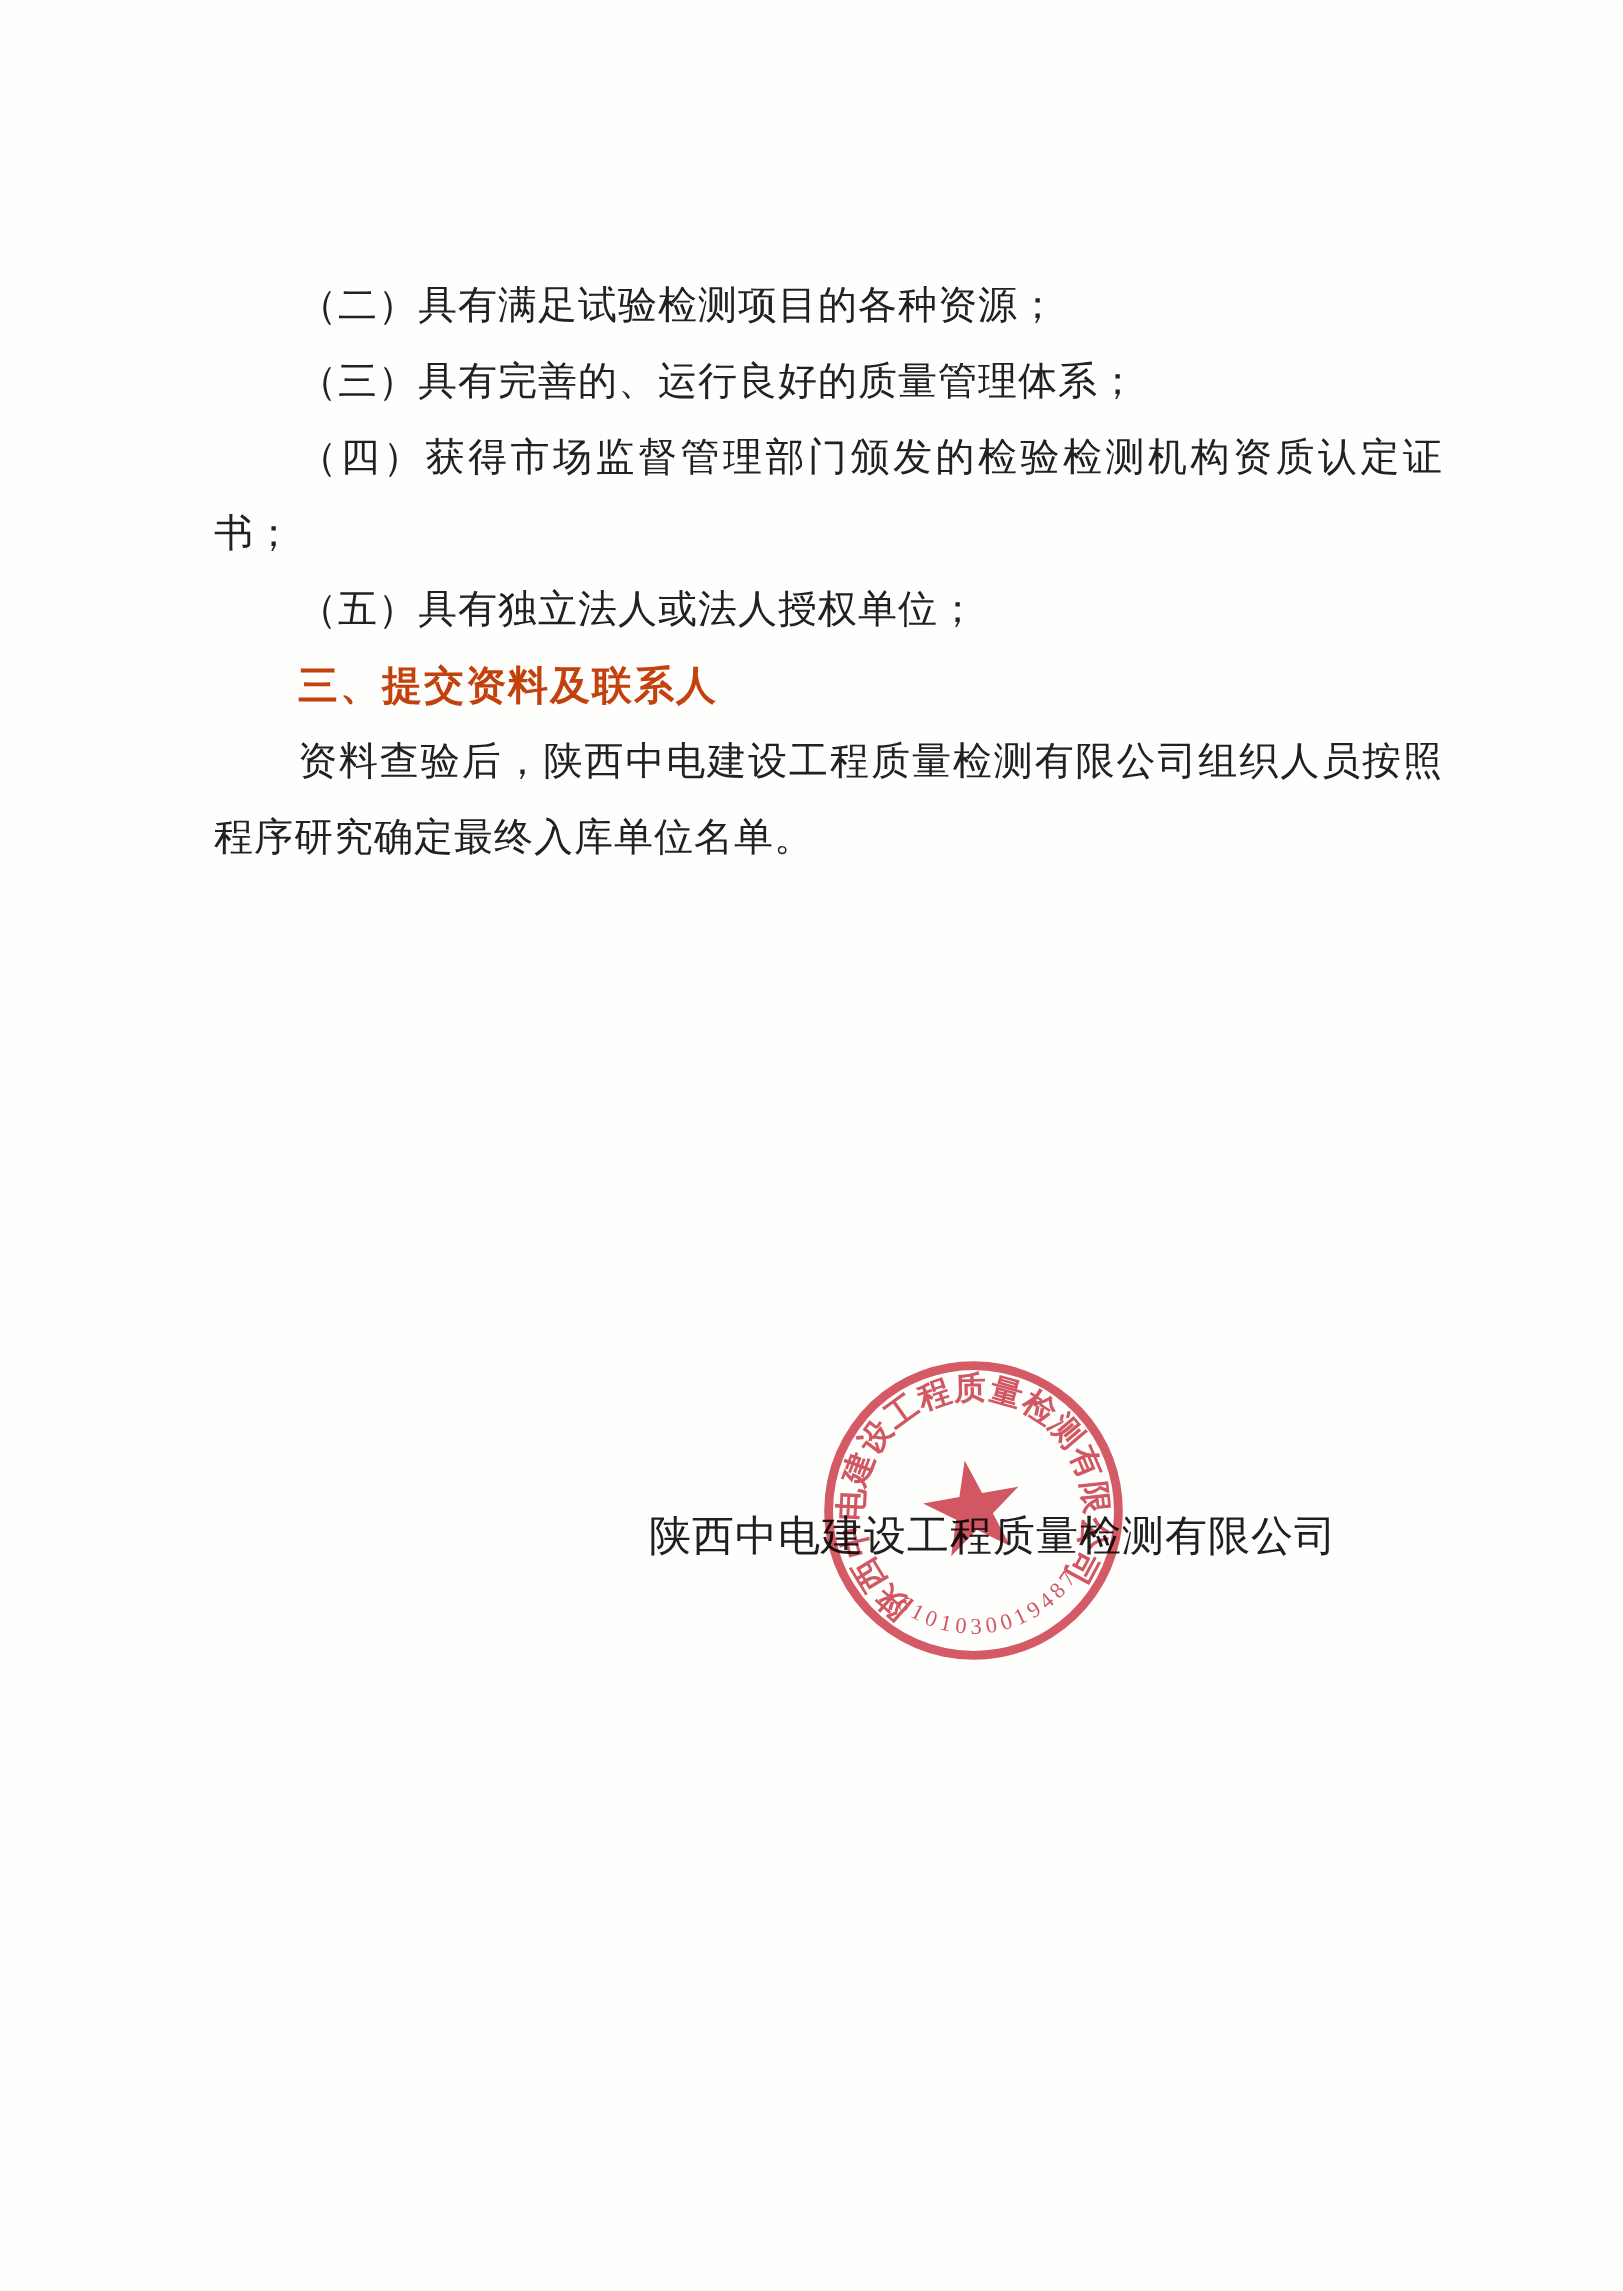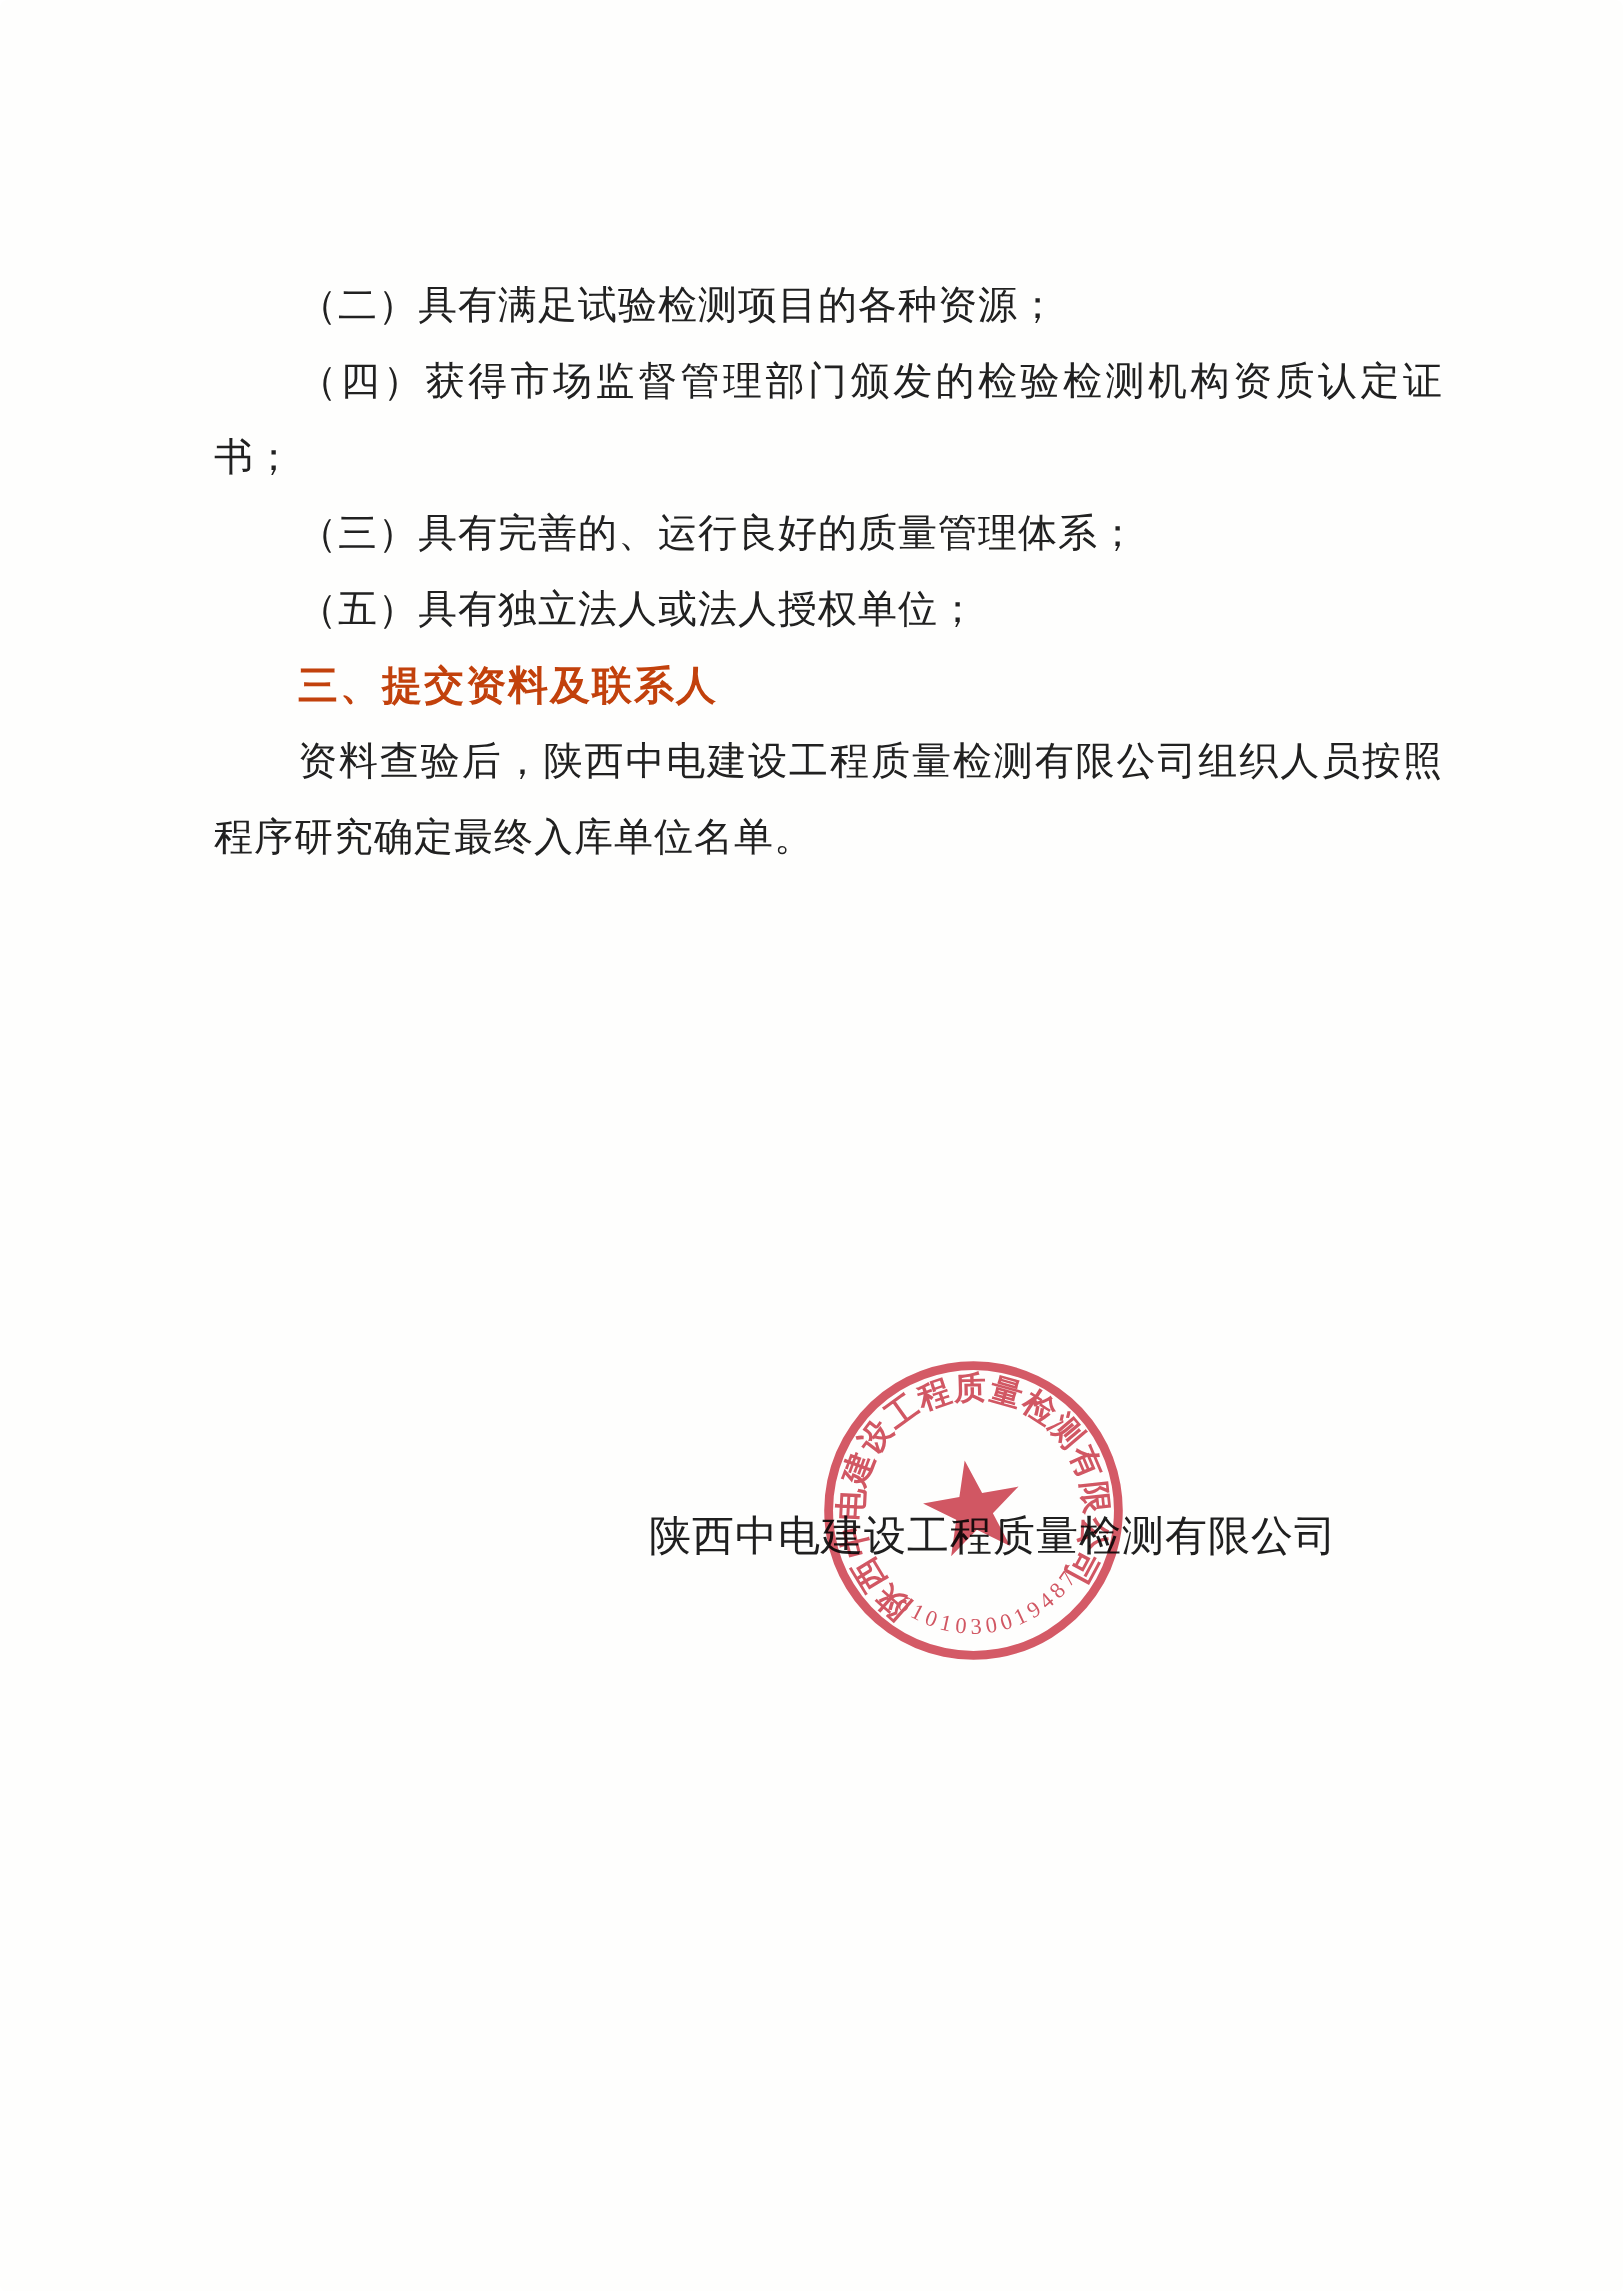--- a/index.html
+++ b/index.html
@@ -61,22 +61,22 @@
   }
   .seal .star{fill:#cc3f4e;}
 </style>
 </head>
 <body>
 
 <div class="page">
 
   <div class="doc-body">
     <p>（二）具有满足试验检测项目的各种资源；</p>
+    <p>（三）具有完善的、运行良好的质量管理体系；</p>
     <p>（四）获得市场监督管理部门颁发的检验检测机构资质认定证书；</p>
-    <p>（三）具有完善的、运行良好的质量管理体系；</p>
     <p>（五）具有独立法人或法人授权单位；</p>
     <h2>三、提交资料及联系人</h2>
     <p>资料查验后，陕西中电建设工程质量检测有限公司组织人员按照程序研究确定最终入库单位名单。</p>
   </div>
 
   <div class="sig-company">陕西中电建设工程质量检测有限公司</div>
 
   <div class="seal">
     <svg viewBox="0 0 330 330" xmlns="http://www.w3.org/2000/svg">
       <g transform="rotate(-10 165 165)">

